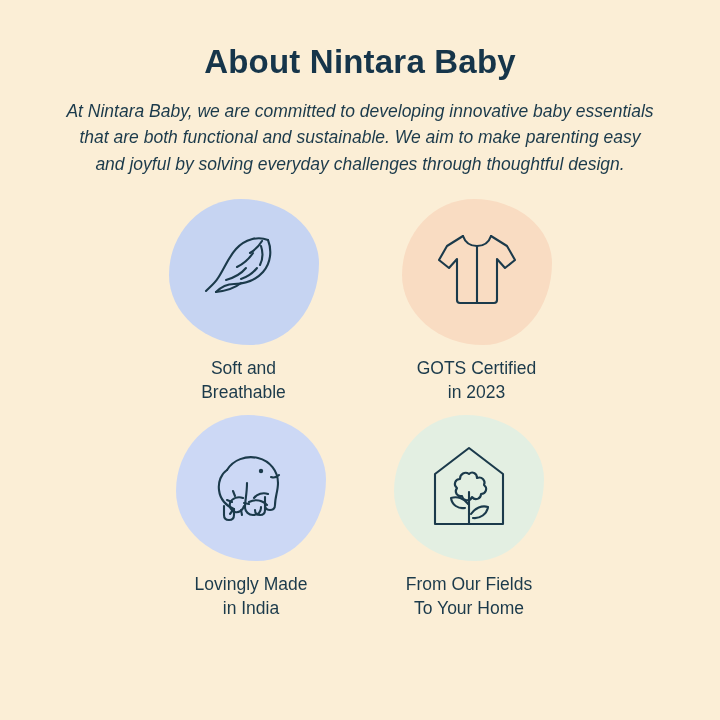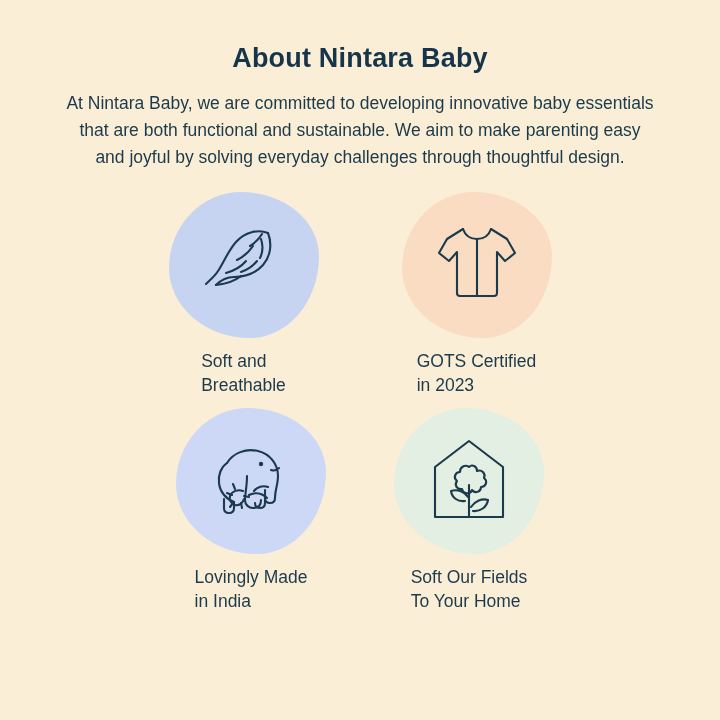--- a/index.html
+++ b/index.html
@@ -16,34 +16,35 @@
   }
   .page {
     position: relative;
     width: 720px;
     height: 720px;
     background: #fbeed6;
     box-sizing: border-box;
   }
   .heading {
     text-align: center;
-    font-size: 27px;
+    font-size: 33px;
     font-weight: bold;
     color: #16354a;
     letter-spacing: 0.2px;
     padding-top: 42px;
     line-height: 1.2;
   }
   .intro {
     margin: 16px auto 12px auto;
     width: 590px;
     text-align: center;
     font-size: 17.5px;
     line-height: 1.52;
     color: #1b3a4b;
+    font-style: italic;
   }
   .grid-row {
     display: flex;
     justify-content: center;
     align-items: flex-start;
   }
   .row-one {
     margin-top: 22px;
     gap: 33px;
   }
@@ -78,21 +79,21 @@
     align-items: center;
     justify-content: center;
   }
   .blob svg {
     position: relative;
     display: block;
     overflow: visible;
   }
   .caption {
     margin-top: 12px;
-    text-align: left;
+    text-align: center;
     font-size: 17.5px;
     line-height: 1.36;
     color: #1b3a4b;
     white-space: pre-line;
   }
   .cap-organic {
     margin-top: 22px;
   }
 </style>
 </head>
@@ -179,19 +180,19 @@
         <span class="blob-inner">
           <svg width="100" height="100" viewBox="0 0 100 100" fill="none" stroke="#1b3a4b" stroke-width="2.1" stroke-linecap="round" stroke-linejoin="round">
             <path d="M50 10 16 36v50h68V36z"></path>
             <path d="M50 36c-4-3-9 0-9 5-5 0-7 6-3 9-3 4 0 9 5 8 1 5 8 6 10 1 3 4 9 2 9-3 5 0 7-6 3-9 2-4-2-9-7-7 0-5-5-7-8-4"></path>
             <path d="M50 54v32"></path>
             <path d="M49 66c-4-6-11-8-17-6 1 7 7 11 14 10"></path>
             <path d="M52 76c4-6 11-9 17-7-1 7-8 12-15 11"></path>
           </svg>
         </span>
       </div>
-      <div class="caption">Soft Our Fields
+      <div class="caption">From Our Fields
 To Your Home</div>
     </div>
 
   </div>
 
 </div>
 
 </body></html>

